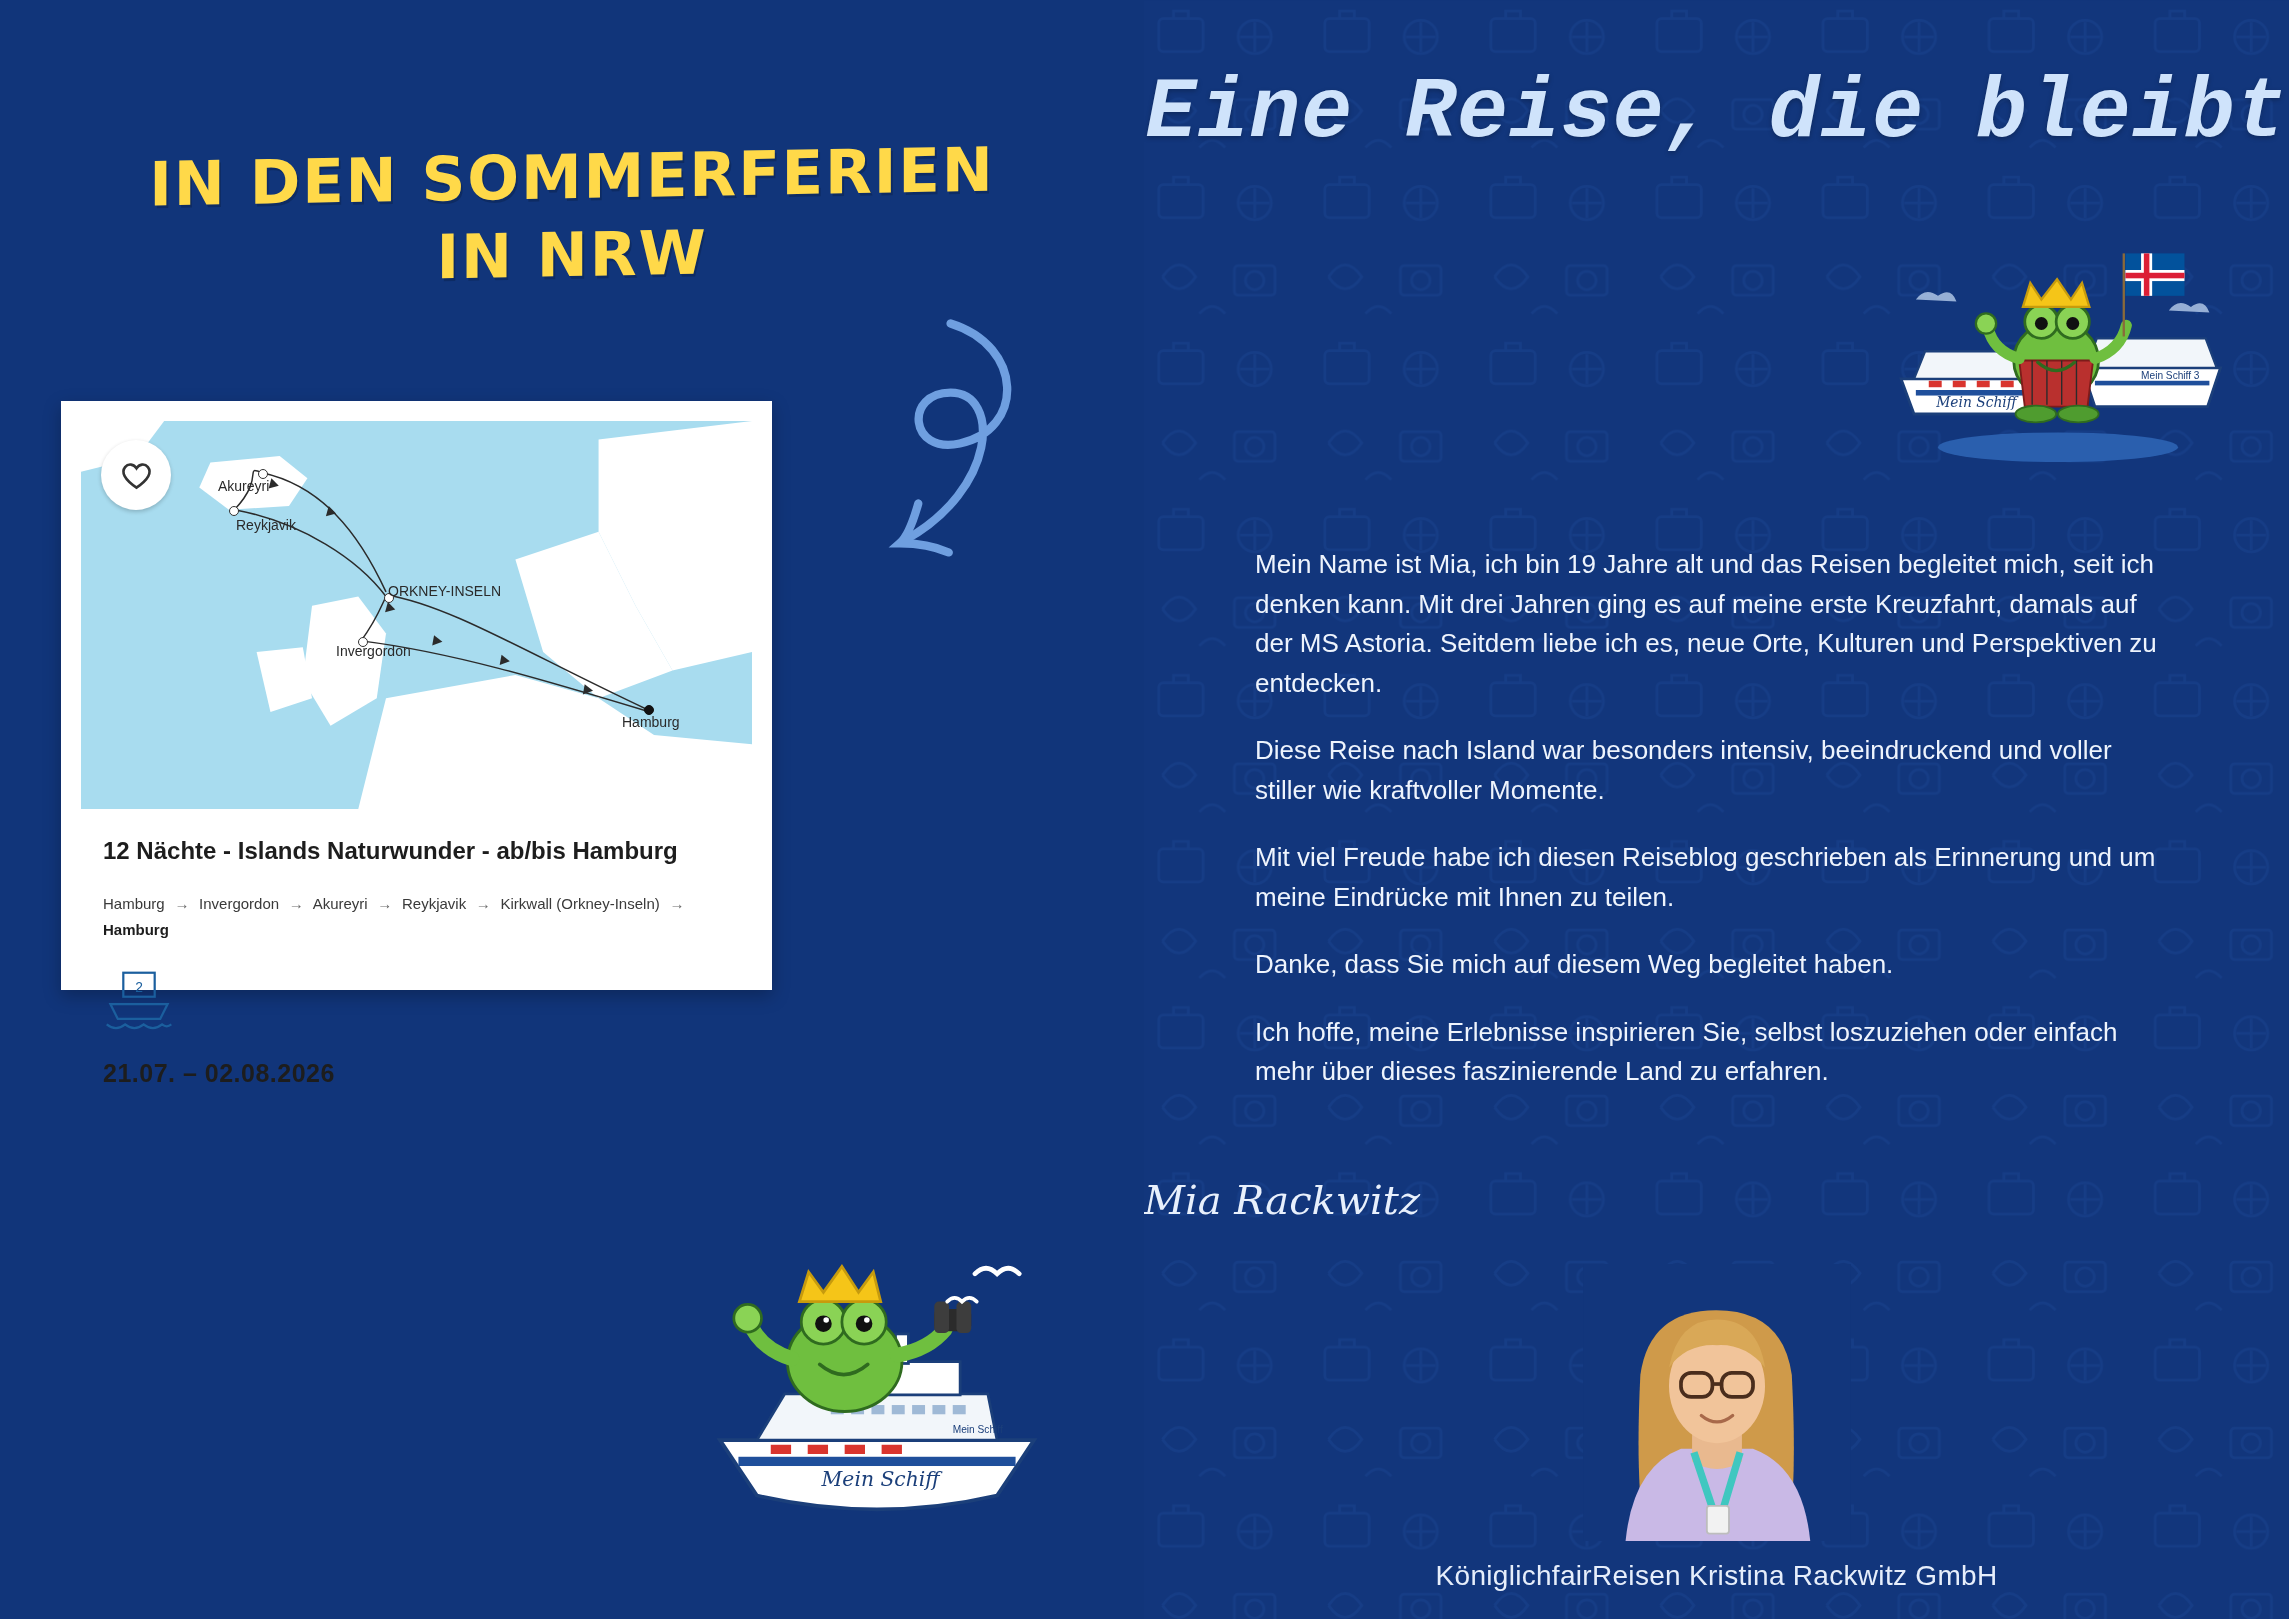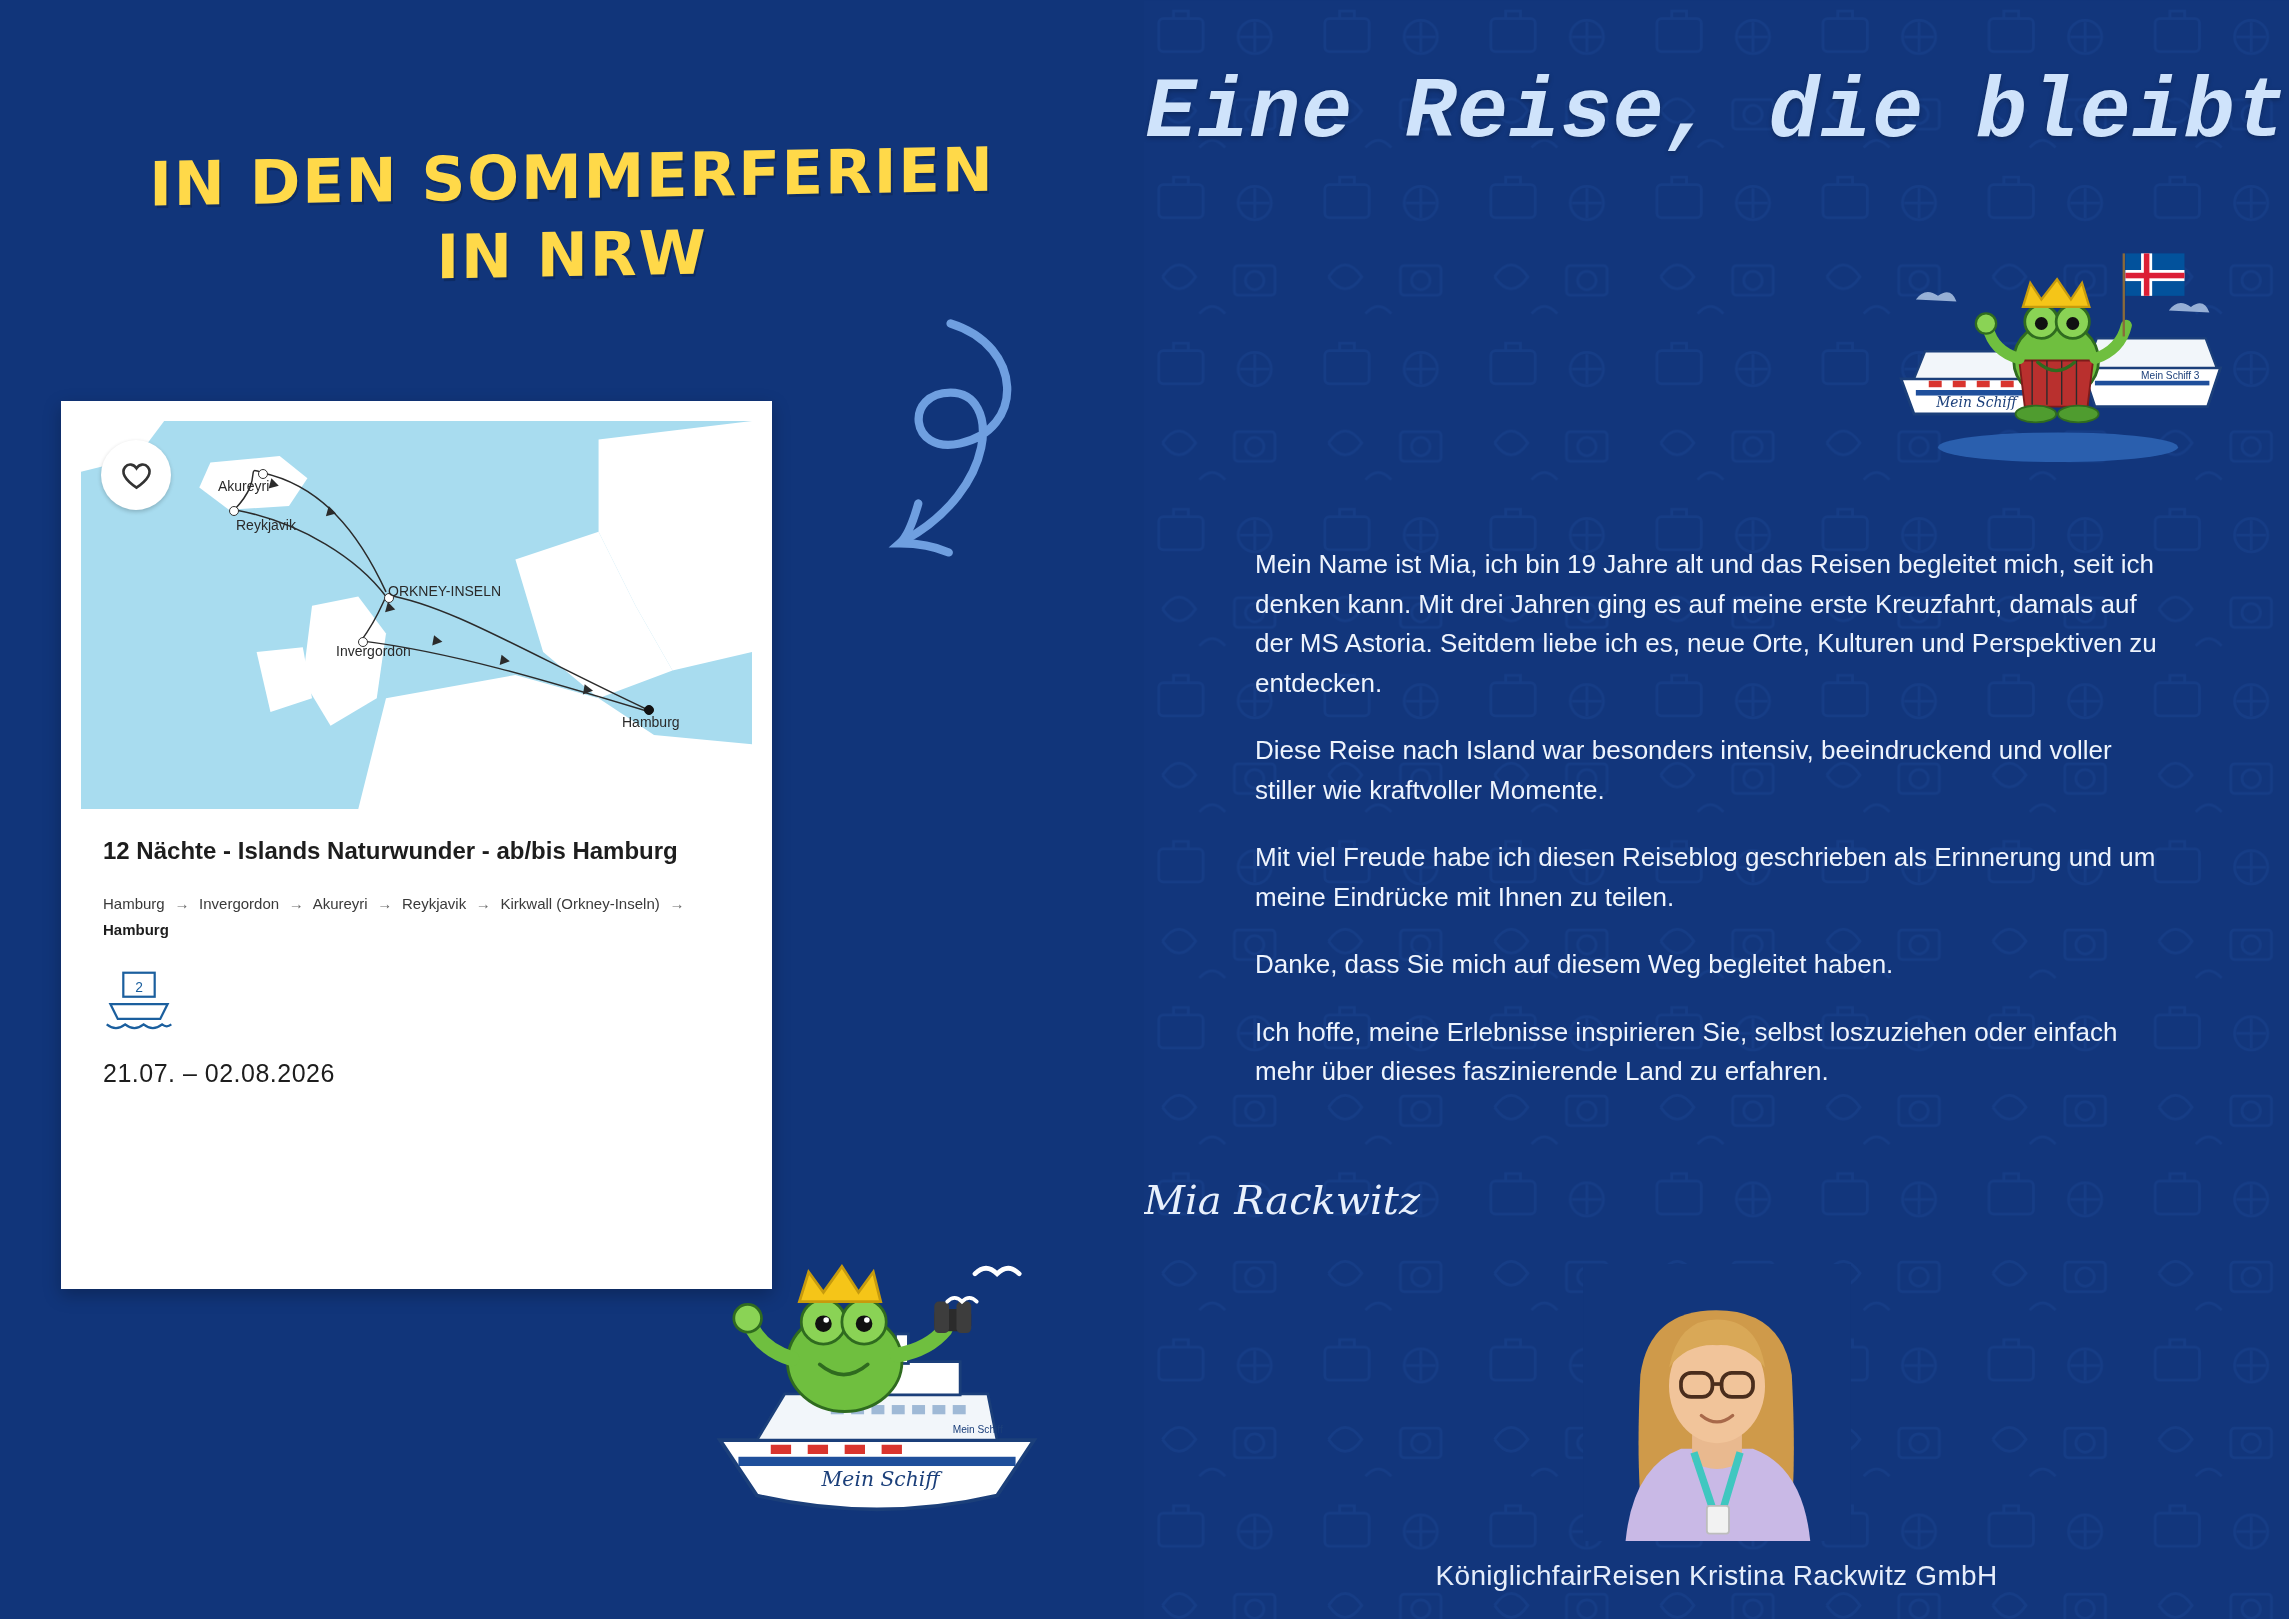--- a/index.html
+++ b/index.html
@@ -35,21 +35,21 @@
     text-transform: uppercase;
     transform: skewY(-1deg);
     text-shadow: 1.8px 2.8px 0 rgba(0,0,0,0.18);
   }
   .headline .l2 { display:block; }
 
   
   .card {
     position: absolute;
     left: 61px; top: 401px;
-    width: 711px; height: 888px;
+    width: 711px; height: 589px;
     background: #ffffff;
     box-shadow: 0 5.5px 16.6px rgba(0,0,0,0.25);
   }
   .card-map {
     position: relative;
     margin: 20px 20px 0 20px;
     height: 388px;
     background: #a8dcef;
     overflow: hidden;
   }
@@ -94,21 +94,21 @@
   .card-route .sep { color: #6b6b6b; padding: 0 5.5px; }
   .card-route .bold { font-weight: 700; color: #1d1d1d; }
 
   .card-ship {
     margin: 24px 0 0 42px;
     width: 72px; height: 65px;
   }
   .card-date {
     margin: 24px 42px 0 42px;
     font-size: 25px;
-    font-weight: 400;
+    font-weight: 700;
     color: #1d1d1d;
     letter-spacing: 0.5px;
   }
 
   
   .arrow {
     position: absolute;
     left: 812px; top: 305px;
     width: 231px; height: 277px;
   }

